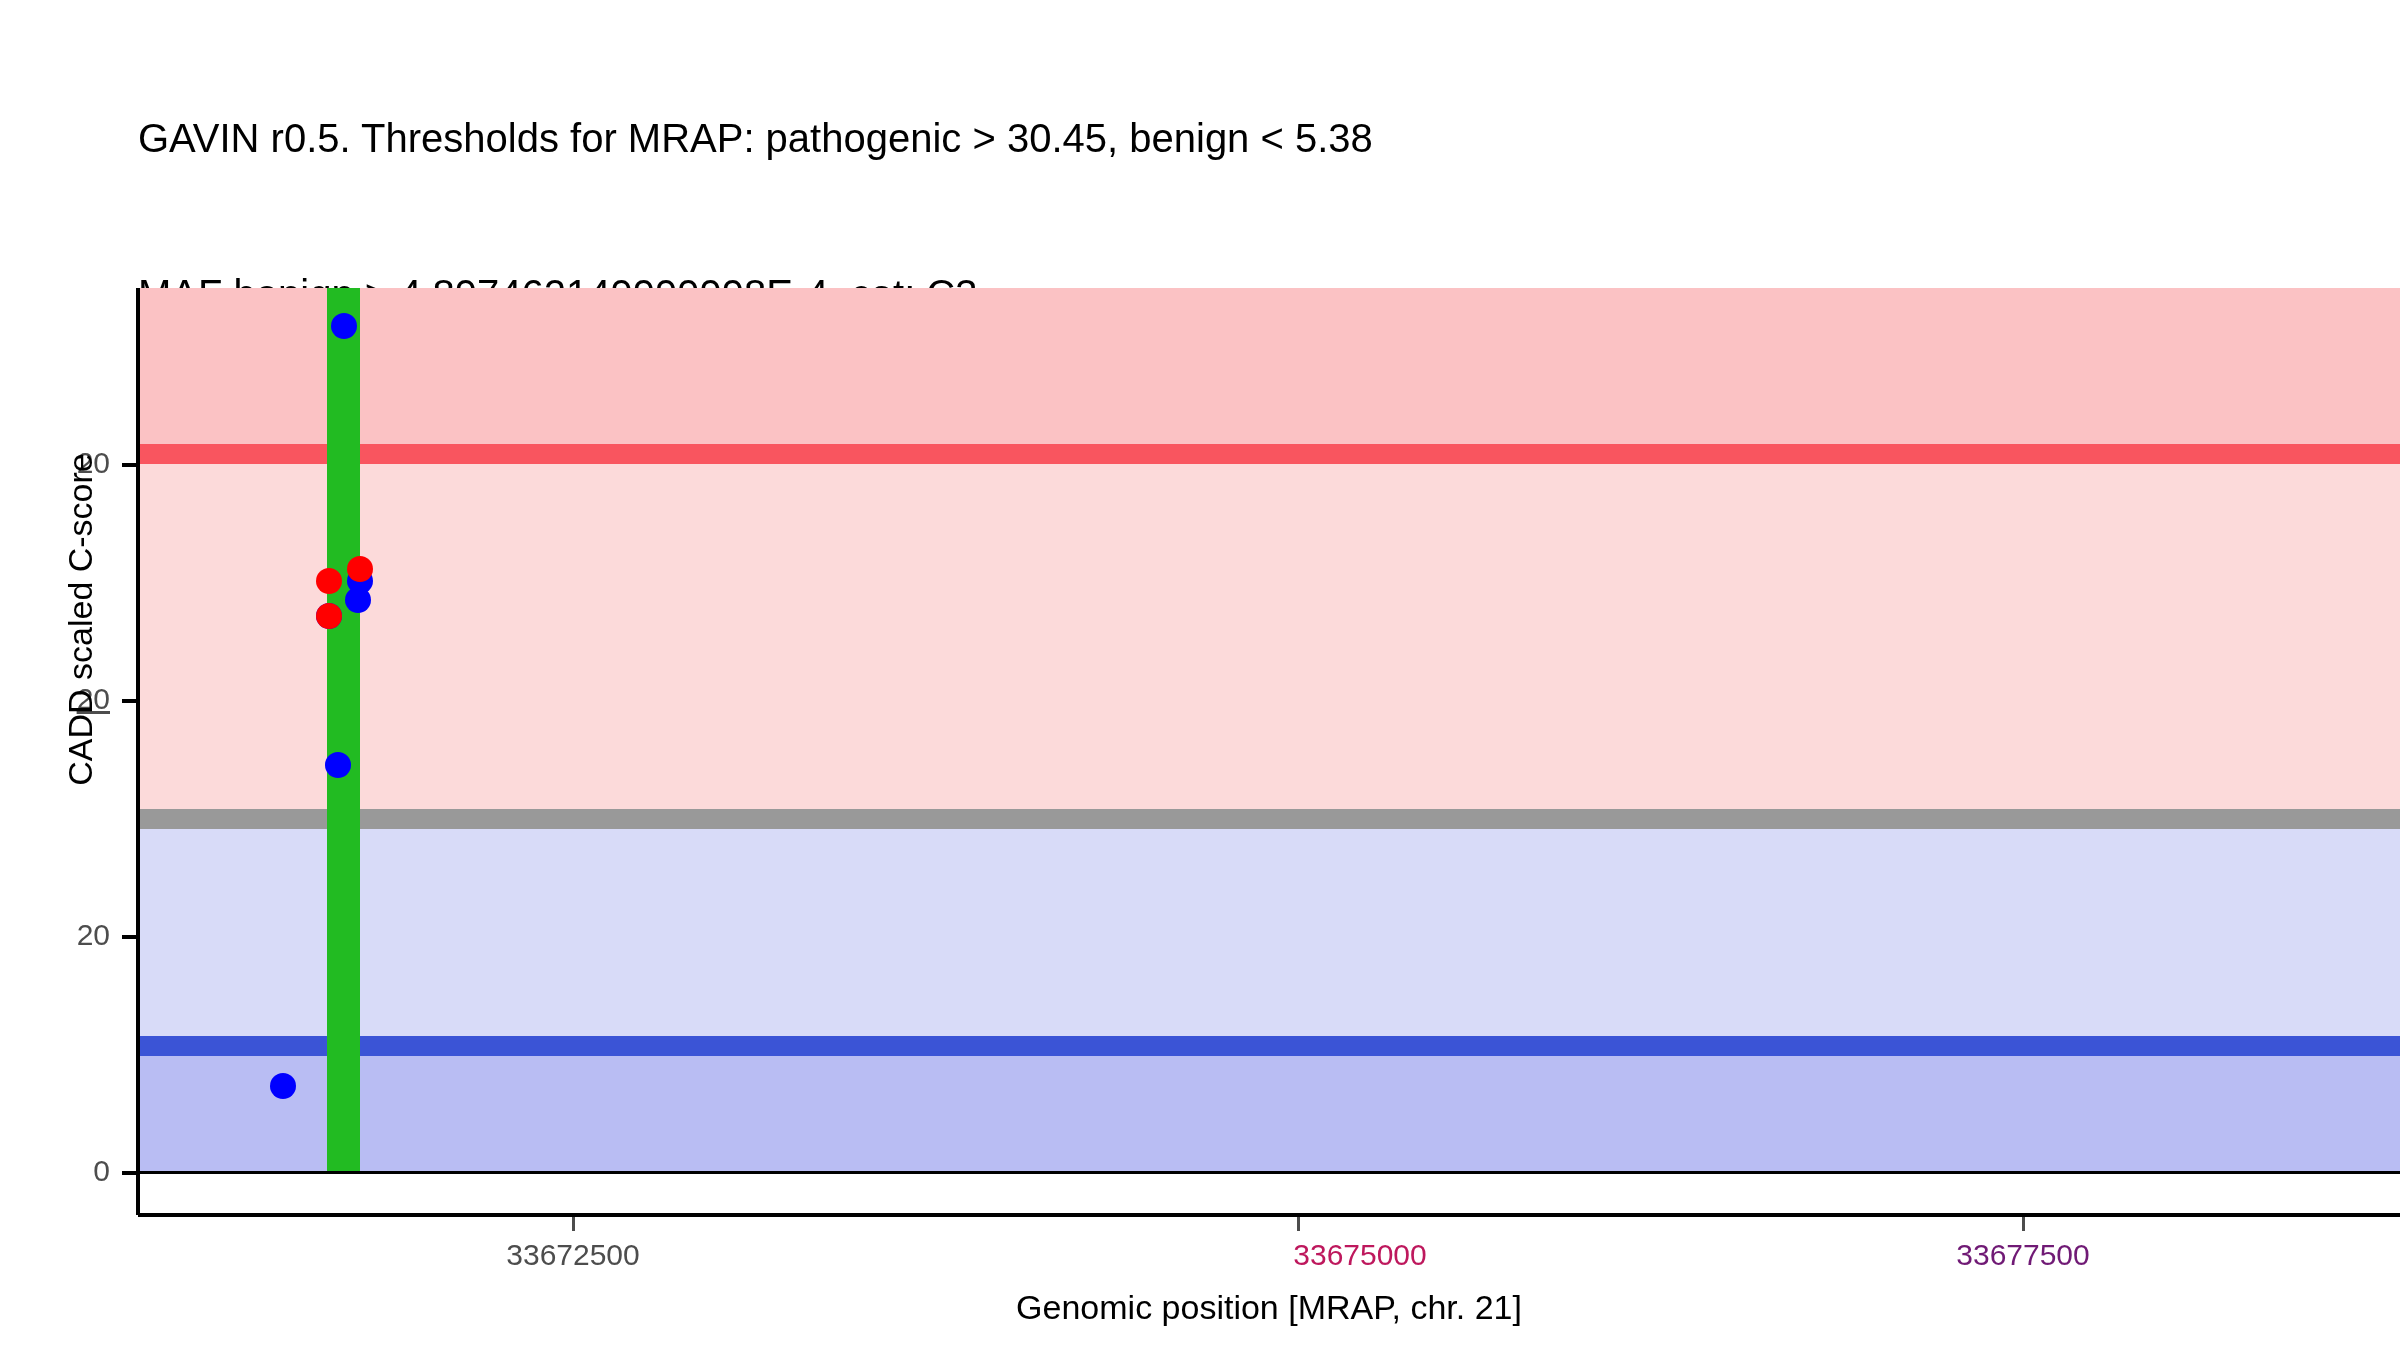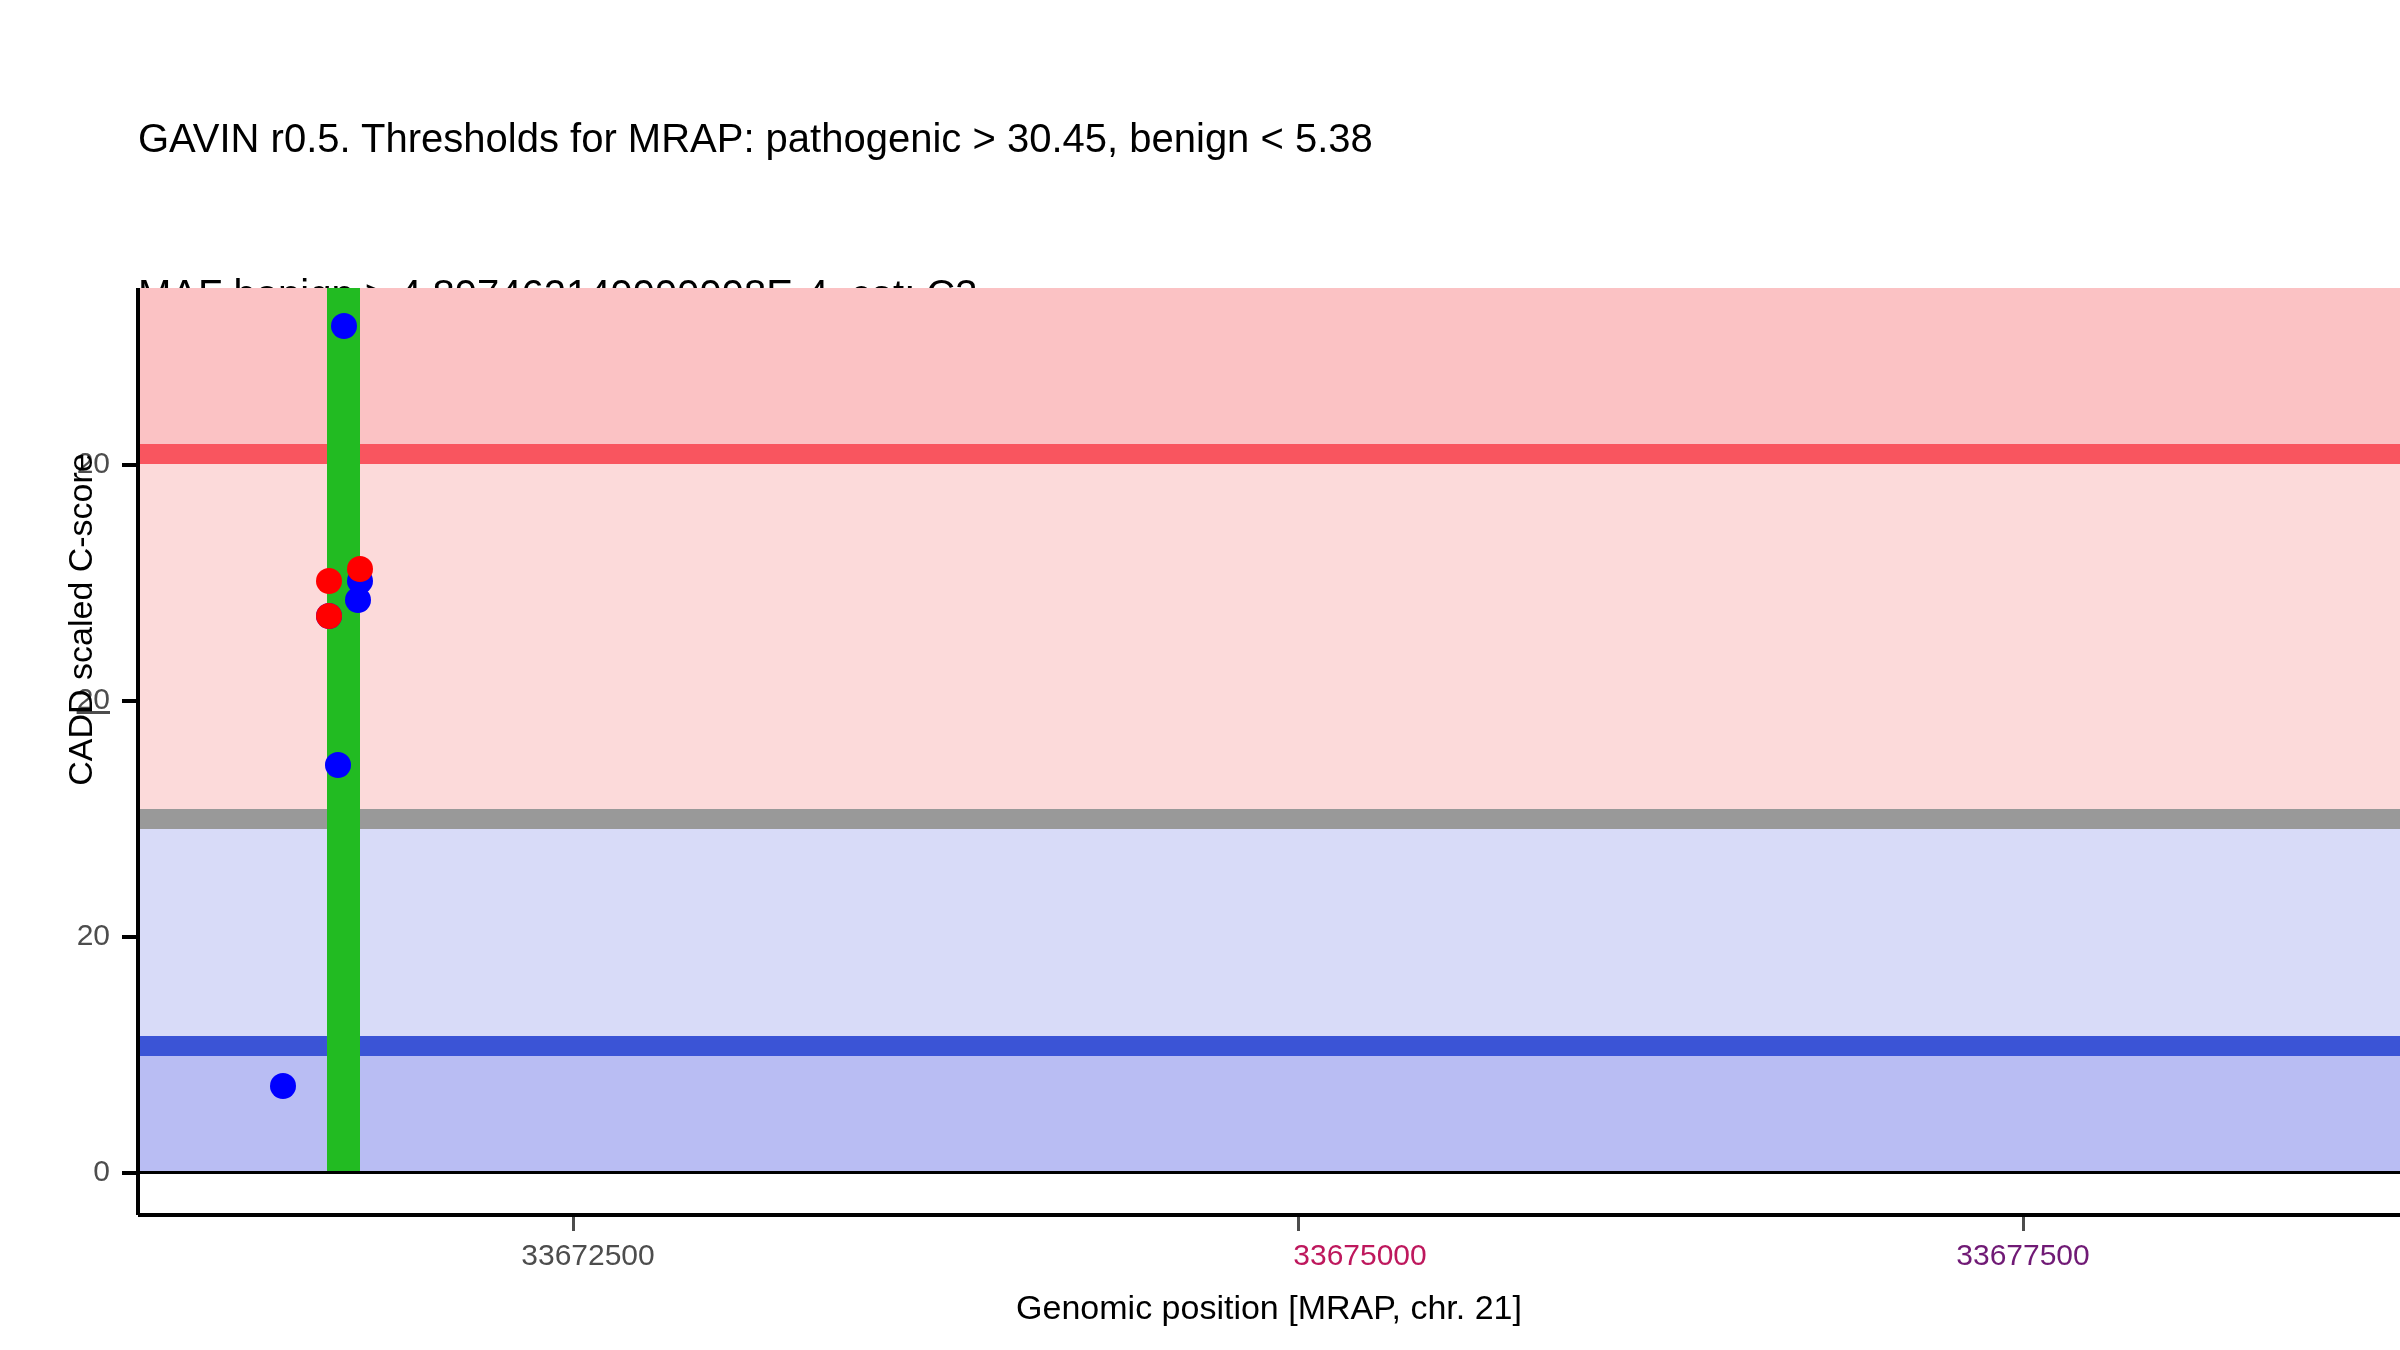--- a/index.html
+++ b/index.html
@@ -152,21 +152,21 @@
       <div style="position: absolute; left: 30px; width: 80px; text-align: right; font-size: 30px; color: rgb(77, 77, 77); top: 1154px;">0</div>
       <div class="y-tick" style="top: 935px;"></div>
       <div style="position: absolute; left: 30px; width: 80px; text-align: right; font-size: 30px; color: rgb(77, 77, 77); top: 918px;">20</div>
       <div class="y-tick" style="top: 699px;"></div>
       <div style="position: absolute; left: 30px; width: 80px; text-align: right; font-size: 30px; color: rgb(77, 77, 77); top: 682px; text-decoration: underline;">20</div>
       <div class="y-tick" style="top: 463px;"></div>
       <div style="position: absolute; left: 30px; width: 80px; text-align: right; font-size: 30px; color: rgb(77, 77, 77); top: 446px;">20</div>
     </div>
   <div id="x-ticks">
       <div class="x-tick" style="left: 572px;"></div>
-      <div class="x-tick-label" style="left: 573px; color: rgb(77, 77, 77); margin-left: 15px;">33672500</div>
+      <div class="x-tick-label" style="left: 573px; color: rgb(77, 77, 77);">33672500</div>
       <div class="x-tick" style="left: 1297px;"></div>
       <div class="x-tick-label" style="left: 1360px; color: #be185d; text-align: right;">33675000</div>
       <div class="x-tick" style="left: 2022px;"></div>
       <div class="x-tick-label" style="left: 2023px; color: #701a75;">33677500</div>
     </div>
 
   <div id="y-axis-title">CADD scaled C-score</div>
   <div id="x-axis-title">Genomic position [MRAP, chr. 21]</div>
 
 </div>

